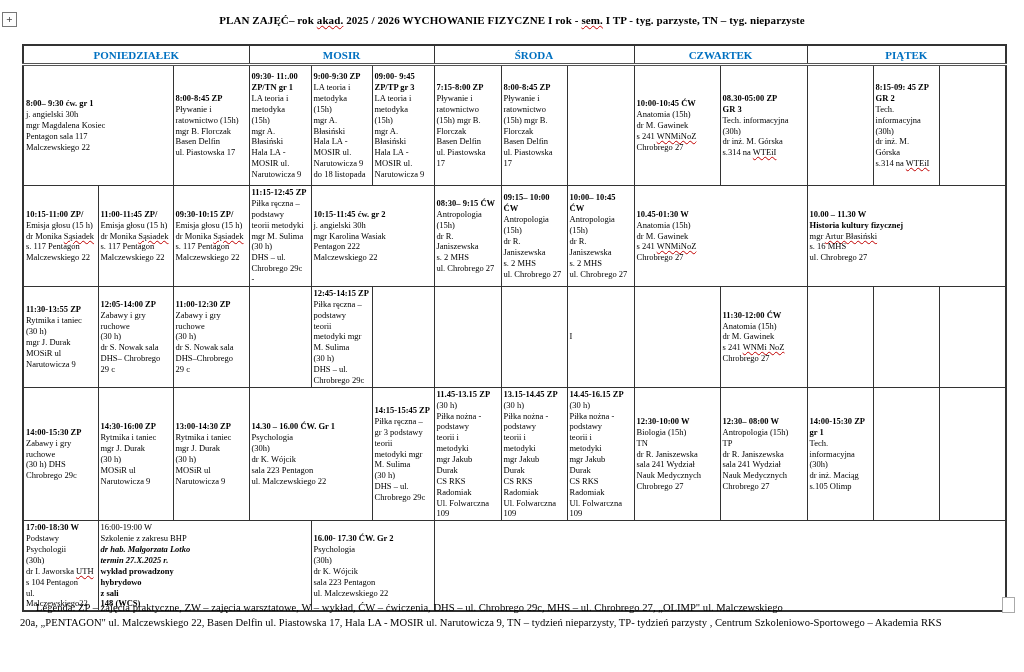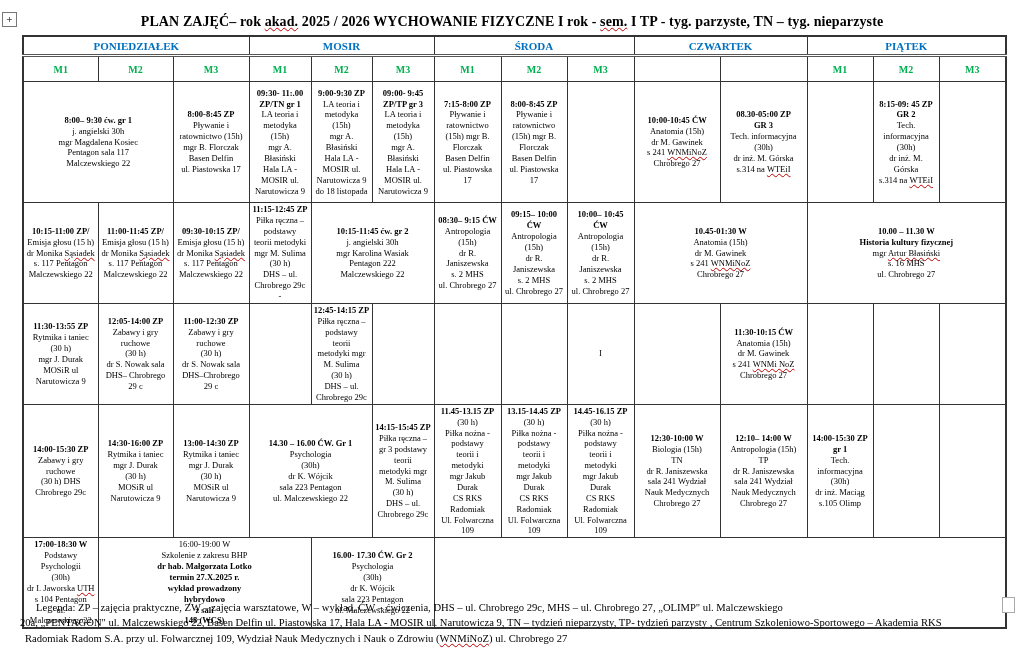--- a/index.html
+++ b/index.html
@@ -1,35 +1,35 @@
 <!DOCTYPE html>
 <html><head>
 <meta charset="utf-8">
 <style>
   html,body{margin:0;padding:0;}
   body{width:1024px;height:672px;background:#fff;position:relative;
        font-family:"Liberation Serif",serif;color:#000;}
   .doc-title{position:absolute;top:14px;left:0;width:100%;text-align:center;
-       font-weight:bold;font-size:14px;letter-spacing:.1px;}
+       font-weight:bold;font-size:11px;letter-spacing:.1px;}
   .move-handle{position:absolute;left:2px;top:12px;width:13px;height:13px;
        border:1px solid #777;background:#fdfdfd;font-size:11px;line-height:12px;
        text-align:center;color:#444;font-weight:bold;}
   .corner-box{position:absolute;left:1002px;top:597px;width:11px;height:14px;
        border:1px solid #aaa;background:#fff;}
-  table.schedule{position:absolute;top:35px;left:22px;width:983px;
+  table.schedule{position:absolute;top:44px;left:22px;width:983px;
        border-collapse:collapse;table-layout:fixed;border:2px solid #333;}
   .schedule th,.schedule td{border:1px solid #333;padding:1px 2px;overflow:hidden;}
   th.day{height:15px;font-size:11px;font-weight:bold;text-align:center;
        border-bottom:3px double #555;}
   th.slot{height:22px;font-size:10px;font-weight:bold;text-align:center;}
-  td.cell{font-size:8.5px;text-align:center;vertical-align:middle;line-height:1.28;}
+  td.cell{font-size:8.5px;text-align:left;vertical-align:middle;line-height:1.28;}
   td.cell .t{font-weight:bold;white-space:pre-line;}
   td.cell .t.normal{font-weight:normal;}
   td.cell .b{white-space:pre-line;}
-  td.cell .b.bi{font-weight:bold;}
+  td.cell .b.bi{font-weight:bold;font-style:italic;}
   td.cell .b.bold{font-weight:bold;}
   tr.hr1{height:121px;} tr.hr2{height:87px;} tr.hr3{height:95px;}
   tr.hr4{height:120px;} tr.hr5{height:90px;margin-left:36px;}
   .misspell{text-decoration:underline;text-decoration-style:wavy;
        text-decoration-color:#c00000;text-decoration-thickness:1px;
        text-underline-offset:1px;}
   .legend{position:absolute;top:600px;left:20px;width:988px;font-size:10.6px;
        line-height:1.45;}
   .legend .l1{margin-left:16px;} .legend .l3{margin-left:5px;}
 </style>
@@ -57,36 +57,20 @@
       <col style="width:67px">
   </colgroup>
   <tbody>
       <tr>
     <th class="day" colspan="3" style="color:#0070C0">PONIEDZIAŁEK</th>
     <th class="day" colspan="3" style="color:#0070C0">MOSIR</th>
     <th class="day" colspan="3" style="color:#0070C0">ŚRODA</th>
     <th class="day" colspan="2" style="color:#0070C0">CZWARTEK</th>
     <th class="day" colspan="3" style="color:#0070C0">PIĄTEK</th>
   </tr>
-  <tr>
-    <th class="slot" style="color:#00B050">M1</th>
-    <th class="slot" style="color:#00B050">M2</th>
-    <th class="slot" style="color:#00B050">M3</th>
-    <th class="slot" style="color:#00B050">M1</th>
-    <th class="slot" style="color:#00B050">M2</th>
-    <th class="slot" style="color:#00B050">M3</th>
-    <th class="slot" style="color:#00B050">M1</th>
-    <th class="slot" style="color:#00B050">M2</th>
-    <th class="slot" style="color:#00B050">M3</th>
-    <th class="slot"></th>
-    <th class="slot"></th>
-    <th class="slot" style="color:#00B050">M1</th>
-    <th class="slot" style="color:#00B050">M2</th>
-    <th class="slot" style="color:#00B050">M3</th>
-  </tr>
 
   <tr class="hr1">
     <td class="cell" colspan="2">
           <div class="t">8:00– 9:30 ćw.  gr 1</div>
           <div class="b">j. angielski 30h
 mgr Magdalena Kosiec
 Pentagon sala 117
 Malczewskiego 22</div>
         </td>
     <td class="cell">
@@ -304,21 +288,21 @@
 Chrobrego 29c</div>
         </td>
     <td class="cell"></td>
     <td class="cell"></td>
     <td class="cell"></td>
     <td class="cell">
           <div class="b">I</div>
         </td>
     <td class="cell"></td>
     <td class="cell">
-          <div class="t">11:30-10:15 ĆW</div>
+          <div class="t">11:30-12:00 ĆW</div>
           <div class="b">Anatomia (15h)
 dr M. Gawinek
 s 241 <span class="misspell">WNMi NoZ</span>
 Chrobrego 27</div>
         </td>
     <td class="cell"></td>
     <td class="cell"></td>
     <td class="cell"></td>
   </tr>
 
@@ -410,21 +394,21 @@
     <td class="cell">
           <div class="t">12:30-10:00 W</div>
           <div class="b">Biologia (15h)
 TN
 dr R. Janiszewska
 sala 241 Wydział
 Nauk Medycznych
 Chrobrego 27</div>
         </td>
     <td class="cell">
-          <div class="t">12:10– 14:00 W</div>
+          <div class="t">12:30– 08:00 W</div>
           <div class="b">Antropologia (15h)
 TP
 dr R. Janiszewska
 sala 241 Wydział
 Nauk Medycznych
 Chrobrego 27</div>
         </td>
     <td class="cell">
           <div class="t">14:00-15:30 ZP
 gr 1</div>
@@ -466,16 +450,15 @@
 ul. Malczewskiego  22</div>
         </td>
     <td class="cell" colspan="8"></td>
   </tr>
 </tbody>
   </table>
 
 <div class="legend">
   <div class="l1">Legenda: ZP – zajęcia praktyczne, ZW – zajęcia warsztatowe, W – wykład, ĆW – ćwiczenia, DHS – ul. Chrobrego 29c, MHS – ul. Chrobrego 27, „OLIMP" ul. Malczewskiego</div>
   <div class="l2">20a, „PENTAGON" ul. Malczewskiego 22, Basen Delfin ul. Piastowska 17, Hala LA - MOSIR ul. Narutowicza 9,   TN – tydzień nieparzysty, TP- tydzień parzysty , Centrum Szkoleniowo-Sportowego – Akademia RKS</div>
-  <div class="l3">Radomiak Radom S.A. przy ul. Folwarcznej 109, Wydział Nauk Medycznych i Nauk o Zdrowiu (<span class="misspell">WNMiNoZ</span>) ul. Chrobrego 27</div>
 </div>
 
 <div class="corner-box"></div>
 
 </body></html>

